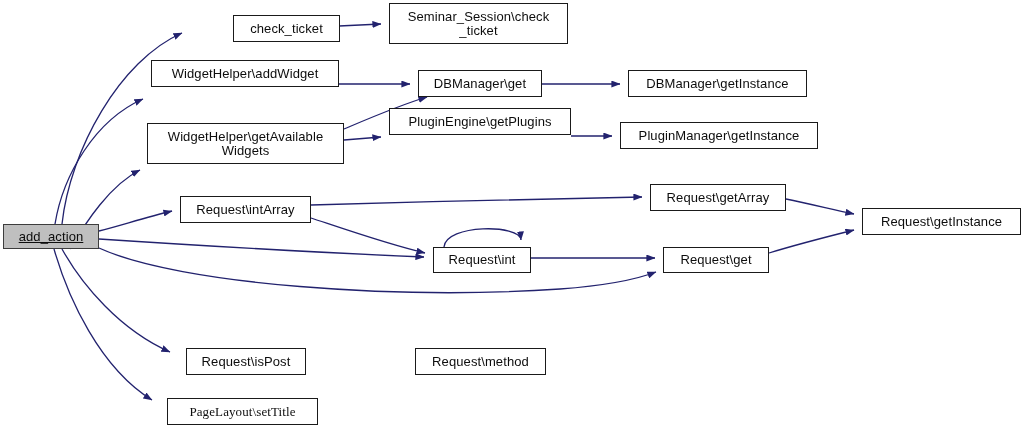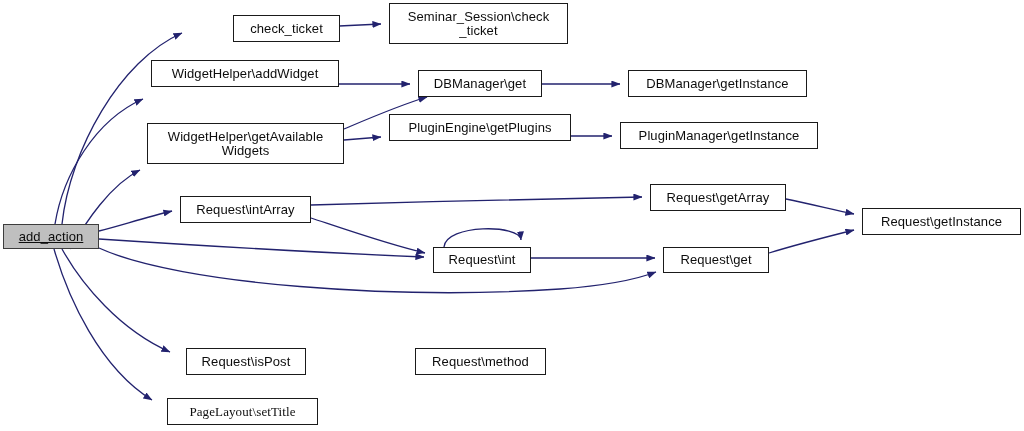--- a/index.html
+++ b/index.html
@@ -86,21 +86,21 @@
   <div id="nodes-group">
       <div class="node root" style="left: 3px; top: 224px; width: 96px; height: 25px; text-decoration: underline;"><span class="node-label">add_action</span></div>
       <div class="node" style="left: 190px; top: 15px; width: 107px; height: 27px; margin-left: 43px;"><span class="node-label">check_ticket</span></div>
       <div class="node" style="left: 389px; top: 3px; width: 179px; height: 41px;"><span class="node-label">Seminar_Session\check
 _ticket</span></div>
       <div class="node" style="left: 151px; top: 60px; width: 188px; height: 27px;"><span class="node-label">WidgetHelper\addWidget</span></div>
       <div class="node" style="left: 147px; top: 123px; width: 197px; height: 41px;"><span class="node-label">WidgetHelper\getAvailable
 Widgets</span></div>
       <div class="node" style="left: 418px; top: 70px; width: 124px; height: 27px;"><span class="node-label">DBManager\get</span></div>
       <div class="node" style="left: 628px; top: 70px; width: 179px; height: 27px;"><span class="node-label">DBManager\getInstance</span></div>
-      <div class="node" style="left: 389px; top: 114px; width: 182px; height: 27px;"><span class="node-label">PluginEngine\getPlugins</span></div>
+      <div class="node" style="left: 389px; top: 108px; width: 182px; height: 27px;"><span class="node-label">PluginEngine\getPlugins</span></div>
       <div class="node" style="left: 620px; top: 122px; width: 198px; height: 27px;"><span class="node-label">PluginManager\getInstance</span></div>
       <div class="node" style="left: 180px; top: 196px; width: 131px; height: 27px;"><span class="node-label">Request\intArray</span></div>
       <div class="node" style="left: 650px; top: 184px; width: 136px; height: 27px;"><span class="node-label">Request\getArray</span></div>
       <div class="node" style="left: 433px; top: 247px; width: 98px; height: 26px;"><span class="node-label">Request\int</span></div>
       <div class="node" style="left: 663px; top: 247px; width: 106px; height: 26px;"><span class="node-label">Request\get</span></div>
       <div class="node" style="left: 862px; top: 208px; width: 159px; height: 27px; align-items: center;"><span class="node-label">Request\getInstance</span></div>
       <div class="node" style="left: 186px; top: 348px; width: 120px; height: 27px;"><span class="node-label">Request\isPost</span></div>
       <div class="node" style="left: 415px; top: 348px; width: 131px; height: 27px;"><span class="node-label">Request\method</span></div>
       <div class="node" style="left: 167px; top: 398px; width: 151px; height: 27px; font-family: Liberation Serif, serif;"><span class="node-label">PageLayout\setTitle</span></div>
     </div>

